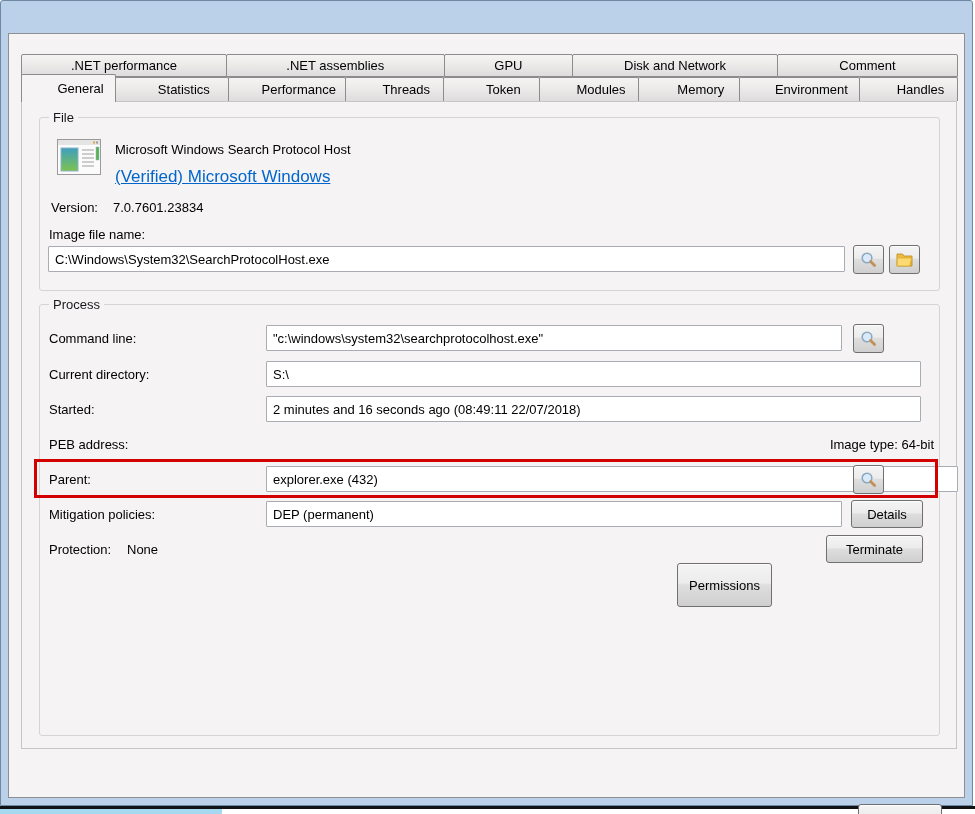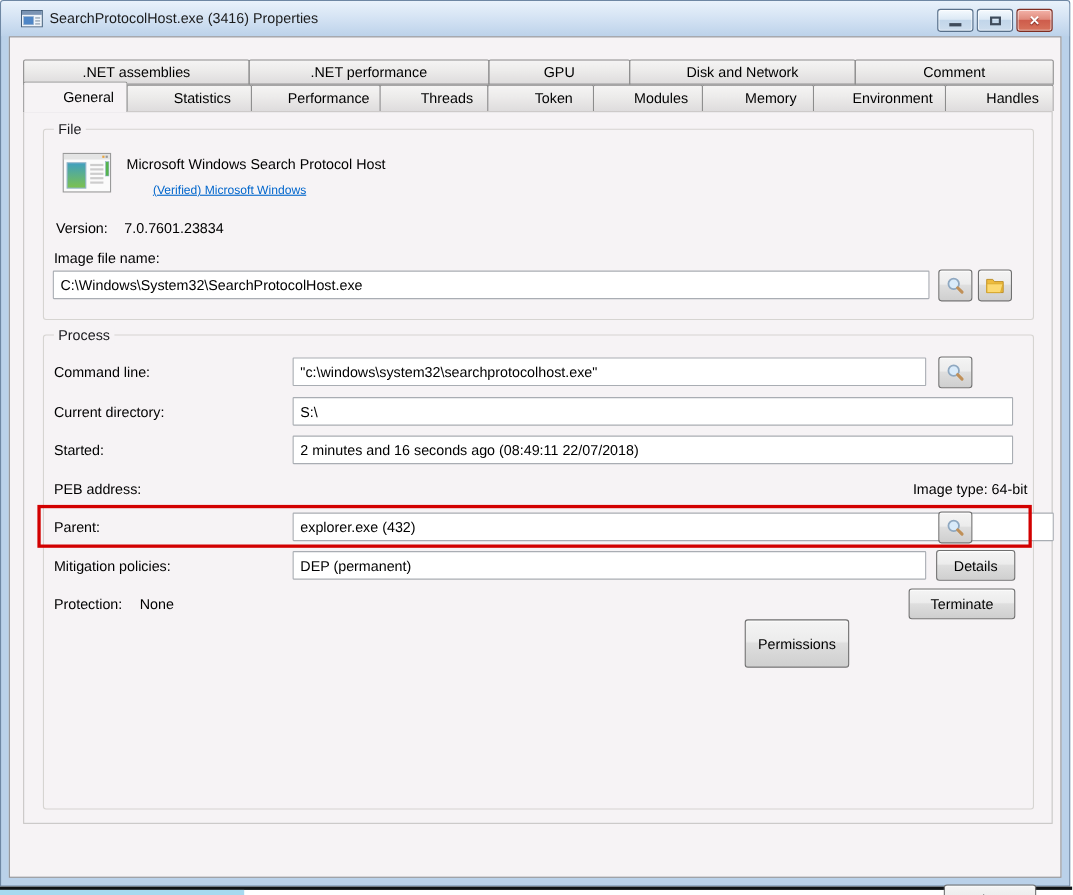--- a/index.html
+++ b/index.html
@@ -52,62 +52,40 @@
   .group { position:absolute; border:1px solid #d6d4d1; border-radius:3px; z-index:2; }
   .glabel { position:absolute; top:-8px; left:9px; background:#f6f3f5; padding:0 4px; font-size:13px; color:#18181c; }
   .lbl { position:absolute; font-size:13px; color:#000; white-space:nowrap; z-index:2; }
   .inp { position:absolute; height:26px; border:1px solid #a9adb3; background:#fff; border-radius:1px;
          font:13px "Liberation Sans", sans-serif; color:#000; padding:0 6px; z-index:2; }
   .pbtn { position:absolute; border:1px solid #707070; border-radius:3px; cursor:default;
           background:linear-gradient(to bottom,#f4f4f4 0%,#ececec 45%,#dedede 50%,#cfcfcf 100%);
           box-shadow:inset 0 1px 0 #fdfdfd; font:13px "Liberation Sans", sans-serif; color:#000; z-index:2;
           display:flex; align-items:center; justify-content:center; }
   .icobtn { width:31px; height:29px; padding:0; }
-  .vlink { position:absolute; font-size:11px; color:var(--link); z-index:2;margin-left:24px; }
+  .vlink { position:absolute; font-size:17px; color:var(--link); z-index:2; }
   .hlbox { position:absolute; left:33px; top:458px; width:904px; height:39px;
            border:3px solid var(--hl); z-index:6; pointer-events:none; }
 
   
   .strip-black { position:absolute; left:0; top:806px; width:975px; height:3px; background:#0f1316; }
   .strip-blue  { position:absolute; left:0; top:809px; width:222px; height:5px; background:#a6d9ef; }
 </style>
 </head>
 <body>
 
 <div class="desktop">
   <div class="window">
 
-    <div class="titlebar">
-      <span class="app-ico">
-        <svg width="20" height="16" viewBox="0 0 20 16">
-          <rect x="0.5" y="0.5" width="19" height="15" fill="#eef4fa" stroke="#46607c"></rect>
-          <rect x="1" y="1" width="18" height="3.5" fill="#7b94b3"></rect>
-          <rect x="2.5" y="6" width="9" height="7.5" fill="#4f86c6" stroke="#9db4cc" stroke-width="0.5"></rect>
-          <rect x="13" y="6.5" width="4.5" height="1.6" fill="#aab8c6"></rect>
-          <rect x="13" y="9.2" width="4.5" height="1.6" fill="#aab8c6"></rect>
-          <rect x="13" y="11.9" width="4.5" height="1.6" fill="#aab8c6"></rect>
-        </svg>
-      </span>
-      <span class="title-text">SearchProtocolHost.exe (3416) Properties</span>
-      <div class="wbtn" style="left:851px;">
-        <span class="glyph-min"></span>
-      </div>
-      <div class="wbtn" style="left:887px;">
-        <span class="glyph-max"></span>
-      </div>
-      <div class="wbtn closeb" style="left:923px;">
-        <span class="glyph-x">✕</span>
-      </div>
-    </div>
 
     <div class="dialog-bg"></div>
 
     <div class="tabs-row tabs-row1">
+        <div class="tab">.NET performance</div>
         <div class="tab">.NET assemblies</div>
-        <div class="tab">.NET performance</div>
         <div class="tab">GPU</div>
         <div class="tab">Disk and Network</div>
         <div class="tab">Comment</div>
       </div>
     <div class="tabs-row tabs-row2">
         <div class="tab active">General</div>
         <div class="tab">Statistics</div>
         <div class="tab">Performance</div>
         <div class="tab">Threads</div>
         <div class="tab">Token</div>

